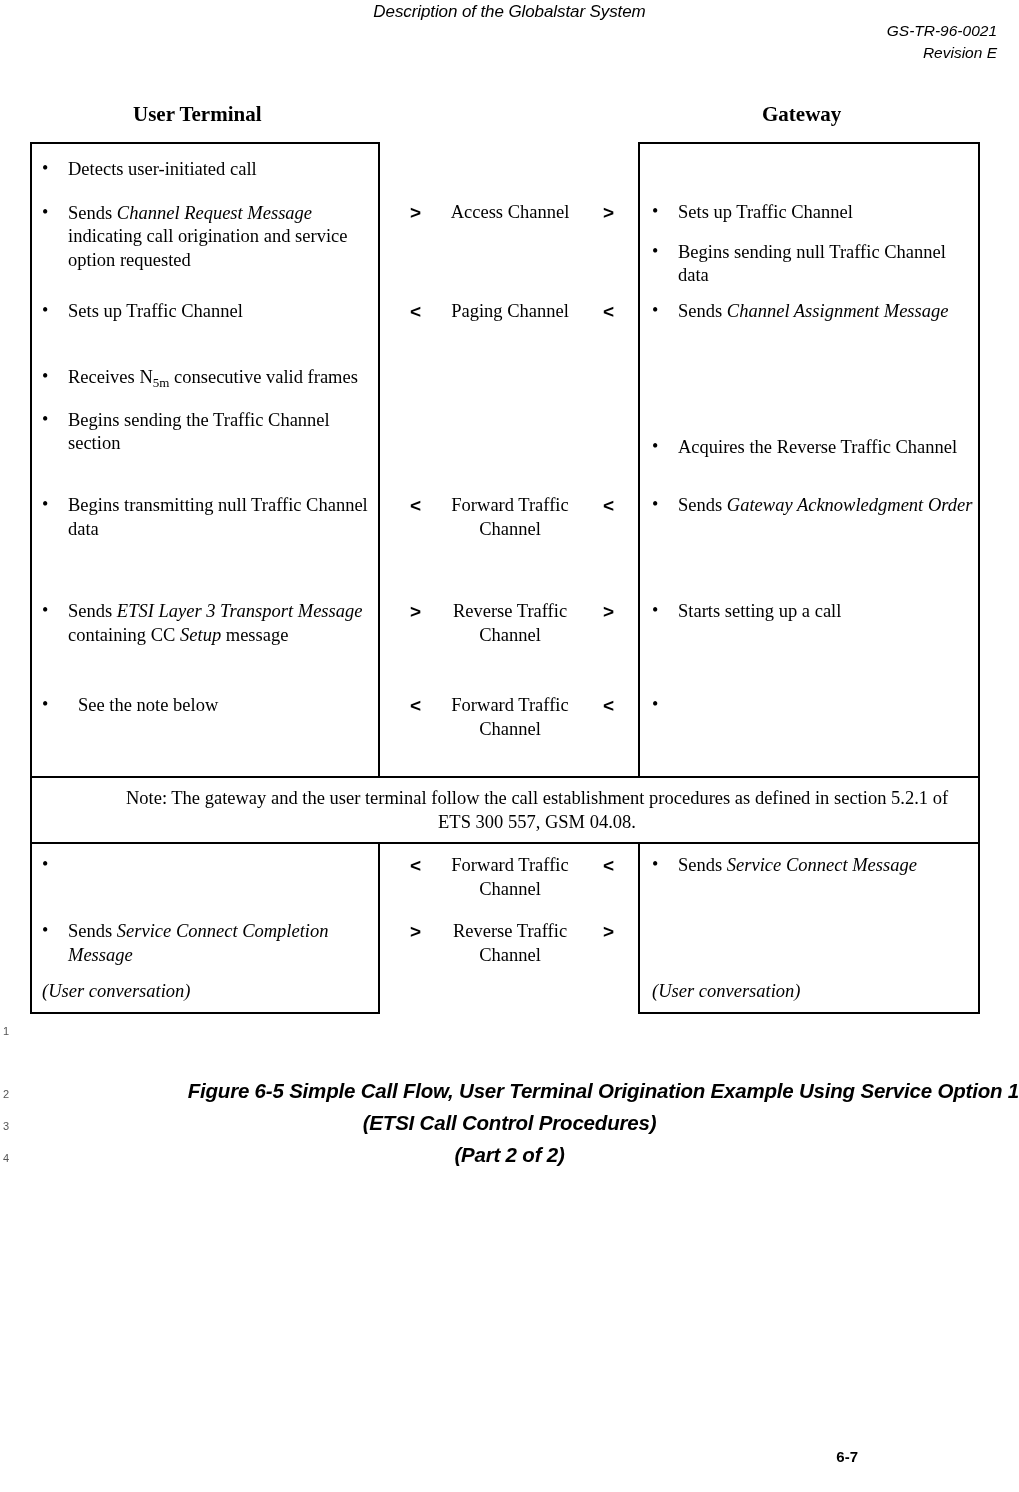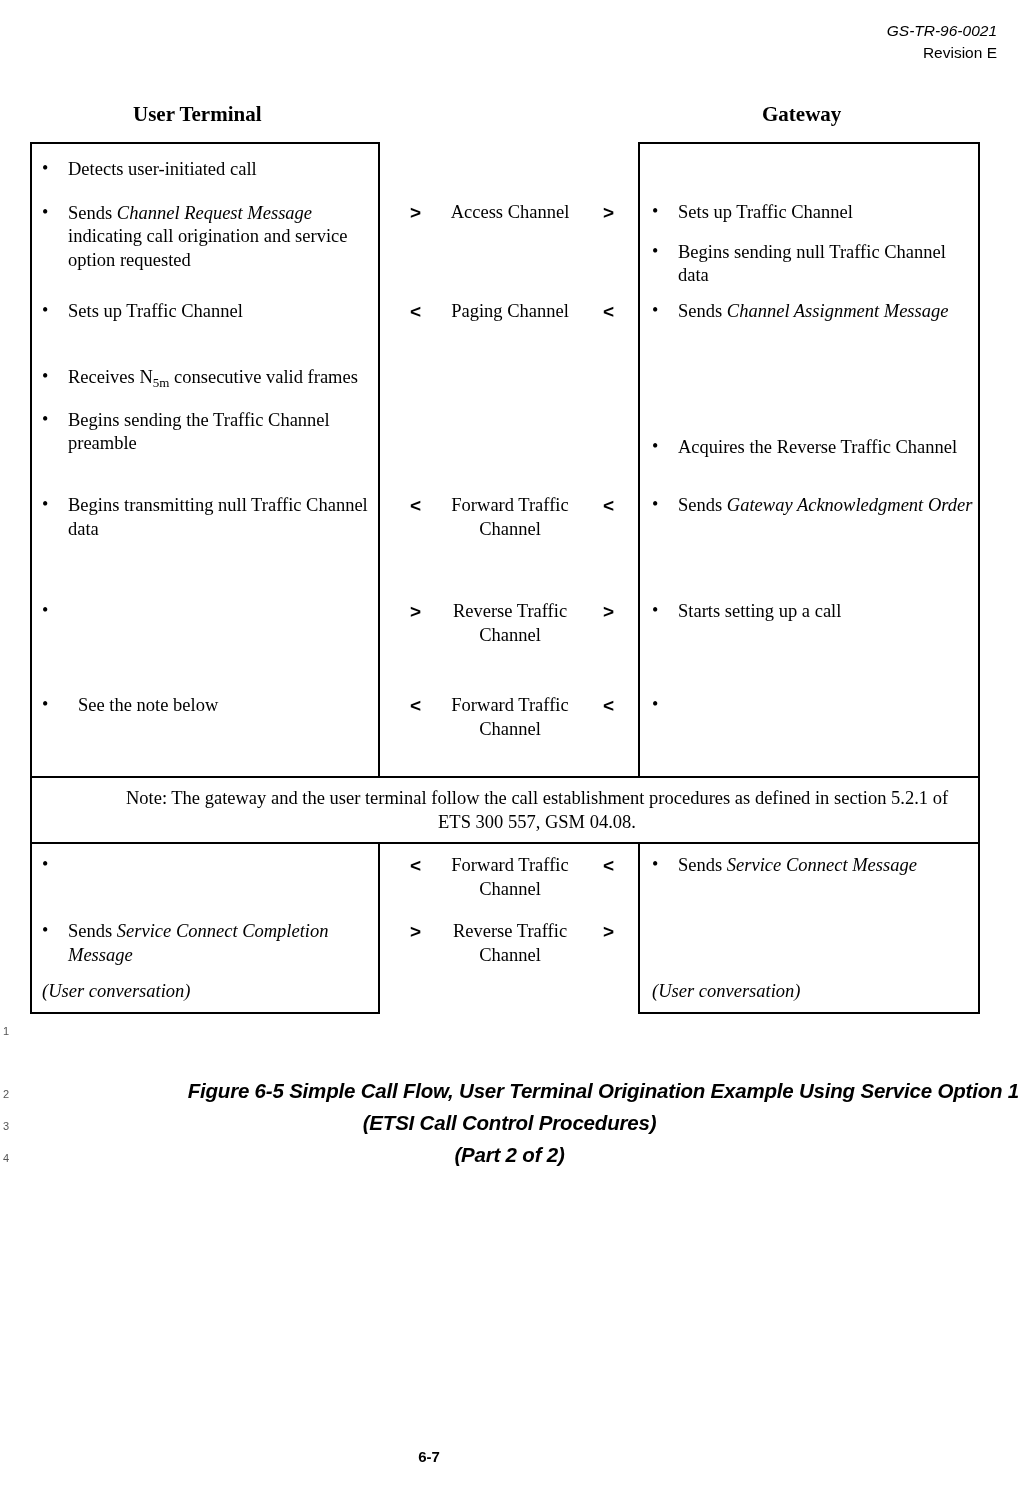--- a/index.html
+++ b/index.html
@@ -41,20 +41,21 @@
     top: 22px;
     font-family: "Liberation Sans", "DejaVu Sans", sans-serif;
     font-style: italic;
     font-size: 15.5px;
   }
   .rh-right2 {
     position: absolute;
     right: 22px;
     top: 44px;
     font-family: "Liberation Sans", "DejaVu Sans", sans-serif;
+    font-style: italic;
     font-size: 15.5px;
   }
 
   
   .col-title {
     position: absolute;
     font-family: "Liberation Serif", "DejaVu Serif", serif;
     font-weight: bold;
     font-size: 21px;
     top: 102px;
@@ -182,30 +183,31 @@
   .caption.l1 { top: 1076px; text-align: right; }
   .caption.l2 { top: 1108px; }
   .caption.l3 { top: 1140px; }
 
   
   .footer {
     position: absolute;
     left: 0;
     top: 1448px;
     width: 858px;
-    text-align: center;
+    text-align: right;
     font-family: "Liberation Sans", "DejaVu Sans", sans-serif;
     font-weight: bold;
     font-size: 15px;
   }
 </style>
 </head>
 <body>
 
 <div class="running-head">
+  <div class="rh-center">Description of the Globalstar System</div>
   <div class="rh-right1">GS-TR-96-0021</div>
   <div class="rh-right2">Revision E</div>
 </div>
 
 <div class="col-title ut">User Terminal</div>
 <div class="col-title gw">Gateway</div>
 
 <div class="diagram">
 
   <div class="rule h" style="left:0; top:0; width:350px;"></div>
@@ -278,21 +280,21 @@
   </div>
 
   <div class="row" style="top:224px;">
     <div class="cell left">
       <p class="bullet">
         <span class="dot">•</span>
         <span>Receives N<span class="sub">5m</span> consecutive valid frames</span>
       </p>
       <p class="bullet" style="margin-top:14px;">
         <span class="dot">•</span>
-        <span>Begins sending the Traffic Channel preamble</span>
+        <span>Begins sending the Traffic Channel section</span>
       </p>
     </div>
     <div class="cell right" style="top:70px;">
       <p class="bullet">
         <span class="dot">•</span>
         <span>Acquires the Reverse Traffic Channel</span>
       </p>
     </div>
   </div>
 
@@ -315,20 +317,21 @@
         <span class="dot">•</span>
         <span>Sends <em class="it">Gateway Acknowledgment Order</em></span>
       </p>
     </div>
   </div>
 
   <div class="row" style="top:458px;">
     <div class="cell left">
       <p class="bullet">
         <span class="dot">•</span>
+        <span>Sends <em class="it">ETSI Layer 3 Transport Message</em> containing CC <em class="it">Setup</em> message</span>
       </p>
     </div>
     <div class="cell mid">
       <div class="chan">
         <span class="arrow-l">&gt;</span>
         <span class="chan-name">Reverse Traffic Channel</span>
         <span class="arrow-r">&gt;</span>
       </div>
     </div>
     <div class="cell right">

